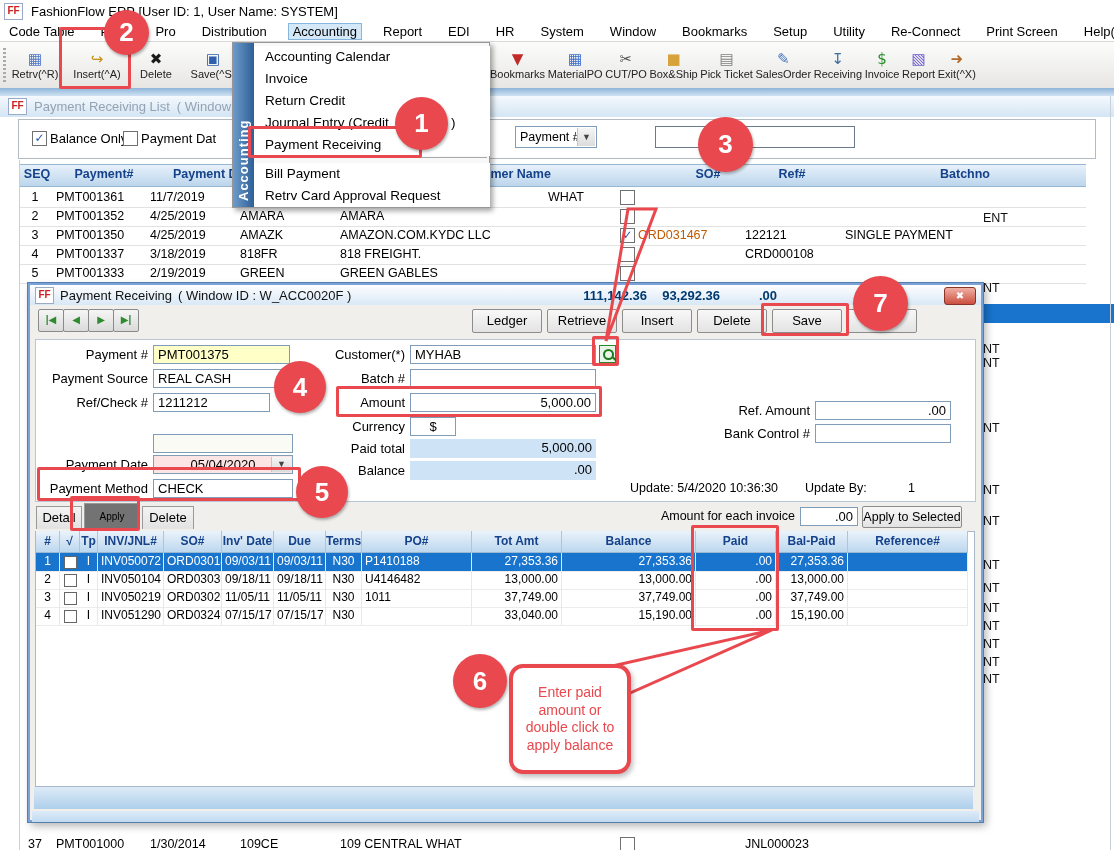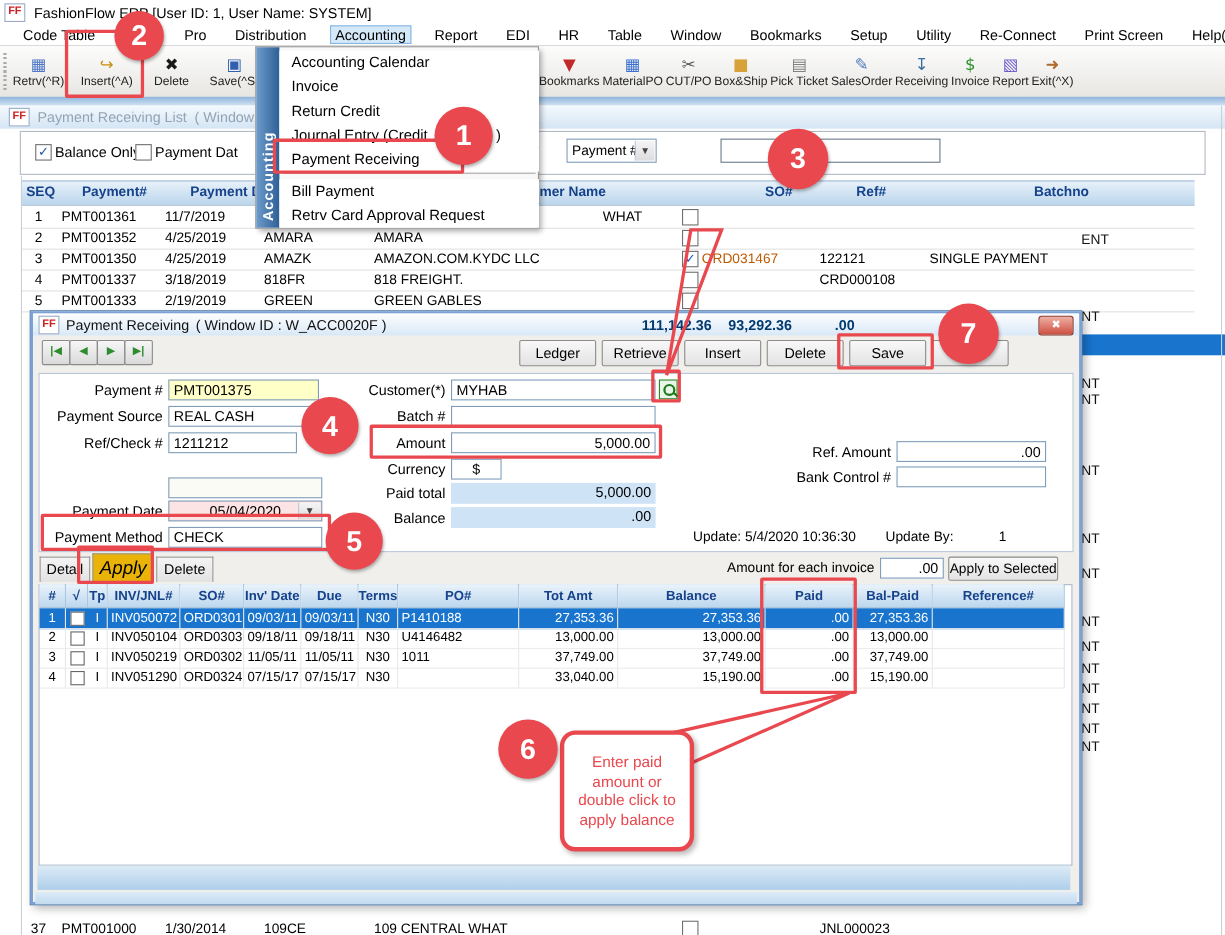--- a/index.html
+++ b/index.html
@@ -3,21 +3,21 @@
 <meta charset="utf-8">
 <style>
   html,body{margin:0;padding:0;background:#fff;}
   #stage{position:relative;width:1114px;height:850px;overflow:hidden;
          font-family:"Liberation Sans","DejaVu Sans",sans-serif;background:#fff;color:#000;}
   .abs{position:absolute;}
   
   .titlebar{position:absolute;left:0;top:0;width:1114px;height:22px;background:#fff;display:flex;align-items:center;gap:8px;padding-left:4px;box-sizing:border-box;font-size:13px;}
   .ffi{display:inline-block;width:17px;height:15px;background:#fff;border:1px solid #9aaac8;color:#c22;font-weight:bold;font-size:10px;text-align:center;line-height:14px;flex:0 0 auto;}
   
-  .menubar{position:absolute;left:0;top:22px;width:1114px;height:20px;background:#fff;border-bottom:1px solid #d8d8d8;display:flex;align-items:center;padding-left:16px;box-sizing:border-box;font-size:13px;gap:16px;}
+  .menubar{position:absolute;left:0;top:22px;width:1114px;height:20px;background:#fff;border-bottom:1px solid #d8d8d8;display:flex;align-items:center;padding-left:4px;box-sizing:border-box;font-size:13px;gap:16px;}
   .mi{padding:1px 5px;white-space:nowrap;}
   .mi.hl{background:#d5e8f8;border:1px solid #86b6e2;padding:0 4px;}
   
   .toolband{position:absolute;left:0;top:42px;width:1114px;height:46px;background:linear-gradient(#fcfcfb,#e7e6e3);border-bottom:1px solid #c6c6c6;}
   .grip{position:absolute;left:3px;top:6px;width:3px;height:34px;background:repeating-linear-gradient(#aaa 0 2px,transparent 2px 4px);}
   .tbb{display:flex;flex-direction:column;align-items:center;justify-content:center;font-size:11px;color:#222;height:42px;}
   .tbi{font-size:15px;line-height:17px;font-family:"DejaVu Sans",sans-serif;}
   .tbl{white-space:nowrap;}
   .mdiband{position:absolute;left:0;top:88px;width:1114px;height:8px;background:linear-gradient(#8fb4da,#cfe2f2);}
   
@@ -46,21 +46,21 @@
   .flabel{position:absolute;font-size:13px;text-align:right;white-space:nowrap;}
   .fld{position:absolute;border:1px solid #7f9db9;background:#fff;height:19px;box-sizing:border-box;font-size:13px;padding:1px 4px;white-space:nowrap;overflow:hidden;}
   .flat{position:absolute;background:#cfe3f6;height:19px;box-sizing:border-box;font-size:13px;padding:1px 4px;}
   .ra{text-align:right;}
   .searchbtn{position:absolute;width:17px;height:18px;background:#e8f5e8;border:1px solid #2a8a2a;box-sizing:border-box;}
   .mag{position:absolute;left:3px;top:3px;width:7px;height:7px;border:2px solid #1a7a1a;border-radius:50%;}
   .mag::after{content:"";position:absolute;width:5px;height:2px;background:#1a7a1a;transform:rotate(45deg);right:-5px;bottom:-2px;}
   .memo{position:absolute;border:1px solid #aaa;background:#fff;display:flex;align-items:center;justify-content:center;color:#a9c7e6;font-weight:bold;font-size:20px;}
   .dateadorn{position:absolute;right:1px;top:1px;width:19px;height:15px;background:linear-gradient(#f5f5f5,#dcdcdc);border-left:1px solid #b8c8d8;text-align:center;font-size:9px;line-height:15px;color:#444;}
   .tab{position:absolute;background:linear-gradient(#f4f4f4,#e2e2e2);border:1px solid #999;border-bottom:none;font-size:13px;text-align:center;box-sizing:border-box;}
-  .tab.active{background:#eab308;font-size:17px;font-style:italic;}
+  .tab.active{background:#737373;font-size:10px;}
   .gridwrap{position:absolute;left:5px;top:246px;width:940px;height:256px;background:#fff;border:1px solid #a8b8c8;box-sizing:border-box;}
   .gh{position:absolute;top:0;height:22px;background:linear-gradient(#eaf3fb,#bdd7ee);color:#15428b;font-weight:bold;font-size:12px;border-right:1px solid #aac6de;border-bottom:1px solid #9ab8d2;text-align:center;line-height:21px;box-sizing:border-box;}
   .gc{position:absolute;height:18px;font-size:12px;line-height:17px;border-right:1px solid #e8e8e8;box-sizing:border-box;white-space:nowrap;overflow:hidden;padding:0 3px;}
   .grow{position:absolute;left:0;width:932px;height:18px;border-bottom:1px solid #ececec;}
   .grow.sel{background:#1874cd;color:#fff;}
   .gchk{position:absolute;left:4px;top:3px;width:11px;height:11px;border:1px solid #666;background:#fff;font-size:10px;line-height:10px;text-align:center;color:#2456b0;font-weight:bold;}
   .totbar{position:absolute;left:4px;top:502px;width:939px;height:22px;background:linear-gradient(#ddebf7,#aecfeb);}
   .tot{position:absolute;top:3px;font-size:13px;font-weight:bold;color:#003a70;text-align:right;}
   .bstrip{position:absolute;left:2px;top:526px;width:947px;height:11px;background:linear-gradient(#dcebf8,#c2daf0);}
   
@@ -86,21 +86,21 @@
 
   <div class="menubar">
       <span class="mi">Code Table</span>
       <span class="mi">PDM</span>
       <span class="mi">Pro</span>
       <span class="mi">Distribution</span>
       <span class="mi hl">Accounting</span>
       <span class="mi">Report</span>
       <span class="mi">EDI</span>
       <span class="mi">HR</span>
-      <span class="mi">Table</span>
+      <span class="mi">System</span>
       <span class="mi">Window</span>
       <span class="mi">Bookmarks</span>
       <span class="mi">Setup</span>
       <span class="mi">Utility</span>
       <span class="mi">Re-Connect</span>
       <span class="mi">Print Screen</span>
       <span class="mi">Help(H)</span>
     </div>
 
   <div class="toolband">

